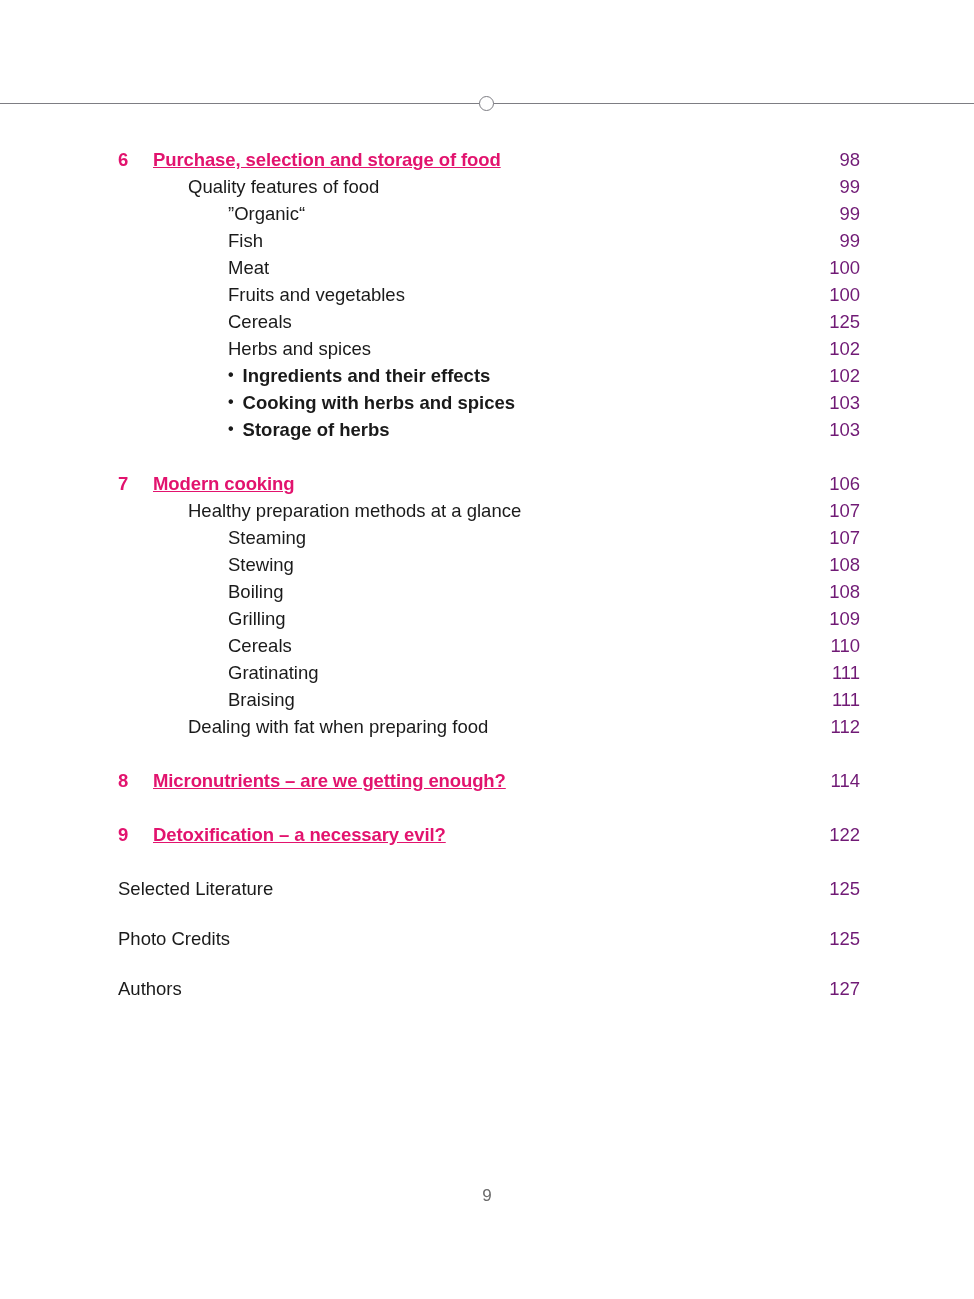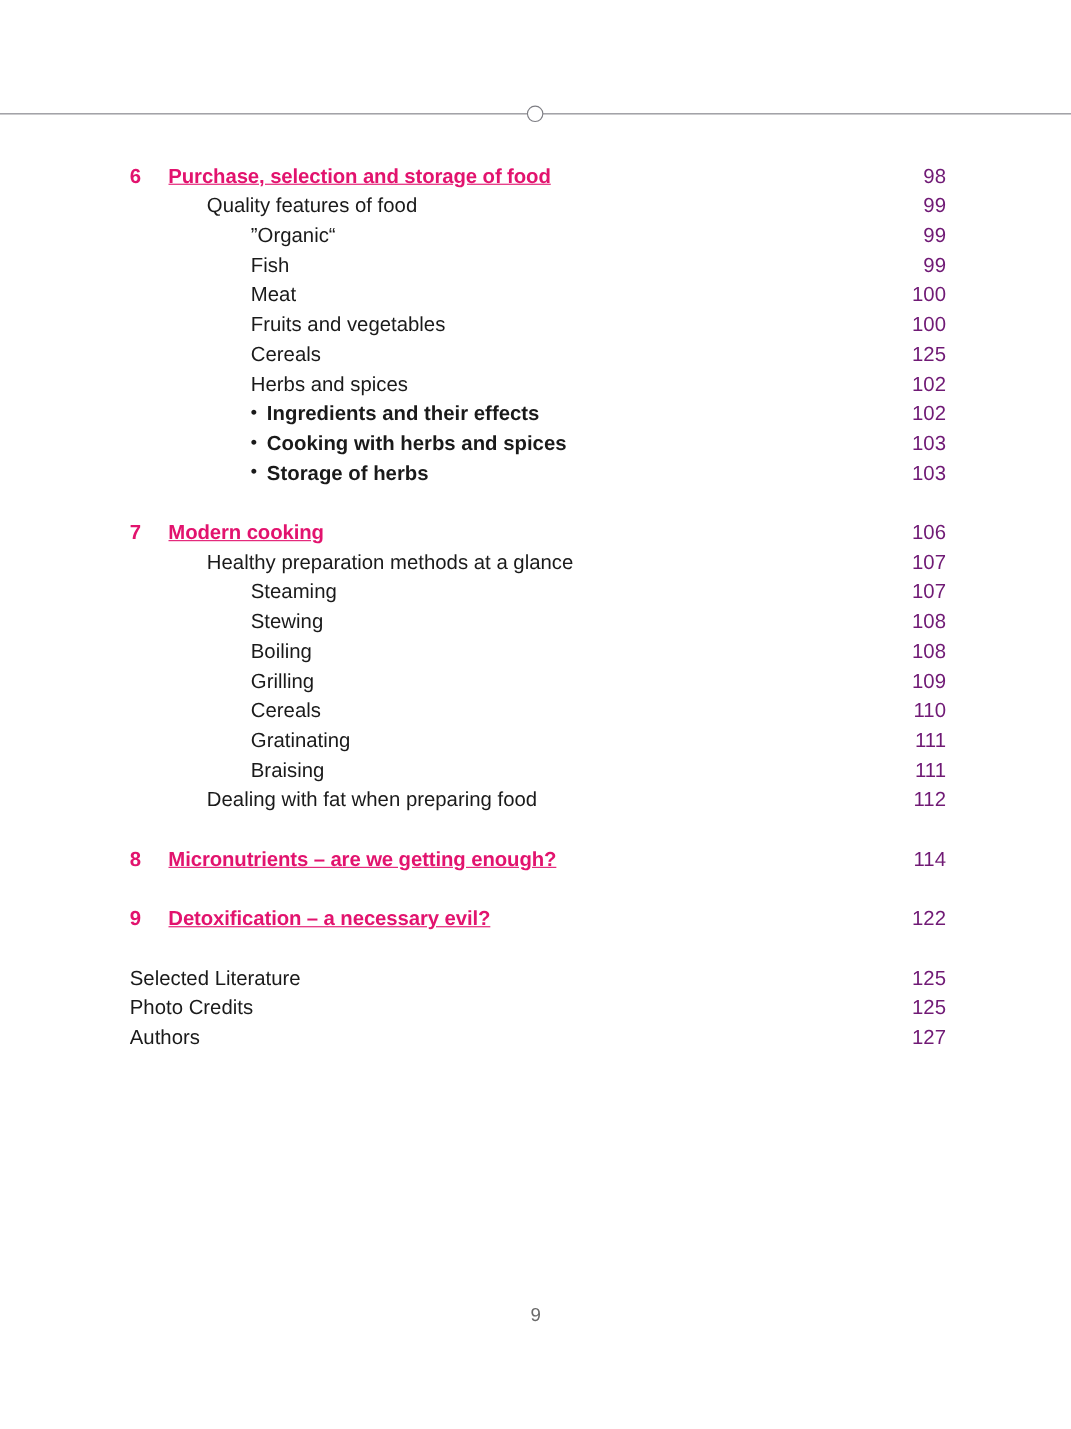--- a/index.html
+++ b/index.html
@@ -94,21 +94,21 @@
 
   
   .row-l1 .label { padding-left: 35px; }
   
   .row-l2 .label { padding-left: 75px; }
   
   .row-bullet .label { padding-left: 75px; font-weight: bold; }
   .row-bullet .bullet { margin-right: 9px; font-size: 16px; position: relative; top: -2px; }
   
   .row-back .label { padding-left: 0; margin-left: -35px; }
-  .row-back { height: 27px; }
+  .row-back { height: 27px; margin-top: 23px; }
 
   
   .folio {
     position: absolute;
     top: 1186px;
     left: 0;
     width: 974px;
     text-align: center;
     font-size: 17px;
     color: #6a6a6a;

